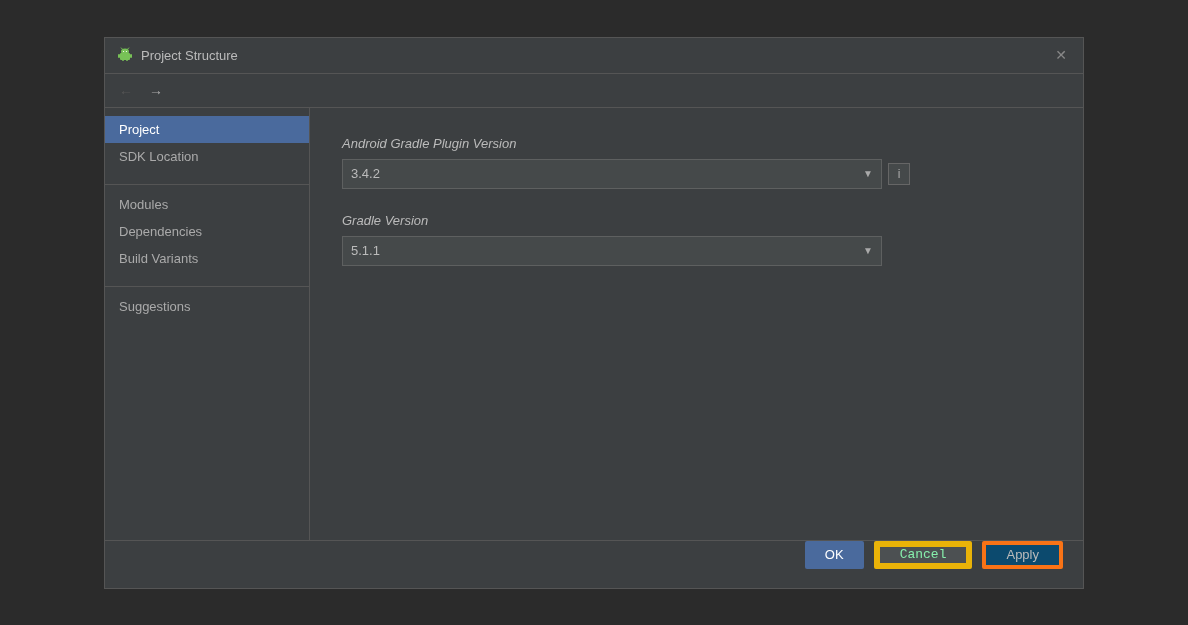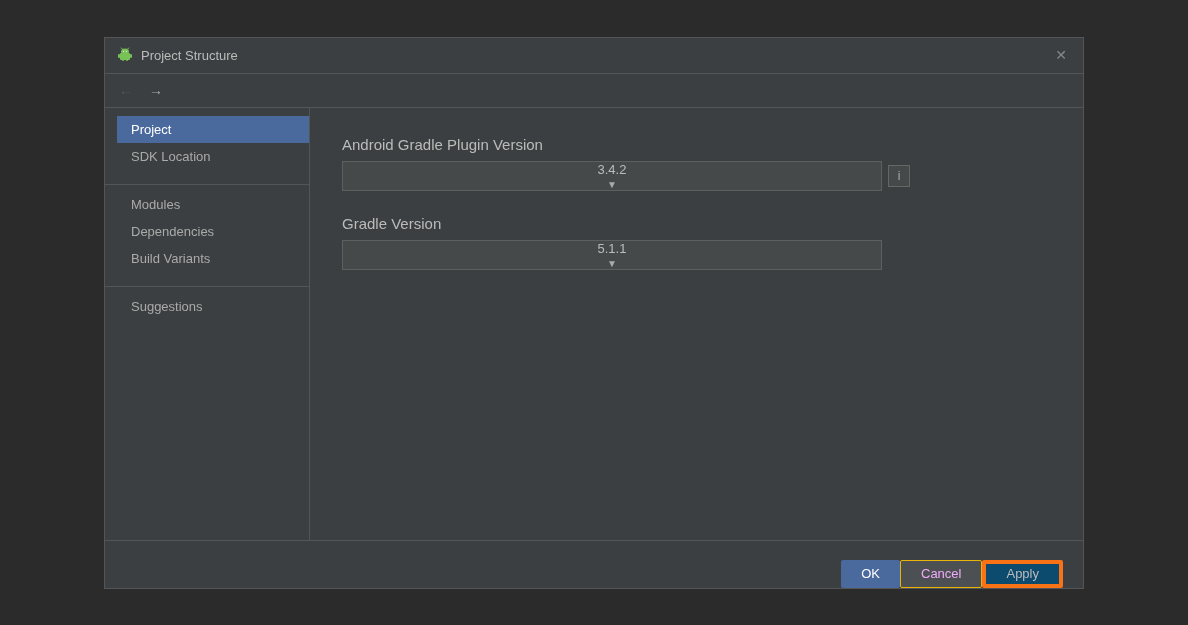--- a/index.html
+++ b/index.html
@@ -88,21 +88,20 @@
       width: 205px;
       background: #3c3f41;
       border-right: 1px solid #555;
       padding: 8px 0;
       display: flex;
       flex-direction: column;
     }
 
     .sidebar-section {
       margin-bottom: 8px;
-      margin-left: 12px;
     }
 
     .sidebar-item {
       padding: 6px 14px;
       color: #aaaaaa;
       font-size: 13px;
       cursor: pointer;
     }
 
     .sidebar-item.active {
@@ -121,43 +120,43 @@
       background: #3c3f41;
       padding: 28px 32px;
     }
 
     .field-group {
       margin-bottom: 24px;
     }
 
     .field-label {
       color: #bbbbbb;
-      font-size: 15px;
+      font-size: 13px;
       margin-bottom: 8px;
+      font-style: italic;
     }
 
     .dropdown-row {
       display: flex;
       align-items: center;
       gap: 6px;
     }
 
     .dropdown-select {
       width: 540px;
       height: 30px;
       background: #45494a;
       border: 1px solid #5e6060;
       color: #bbbbbb;
       font-size: 13px;
       padding: 0 8px;
       display: flex;
       align-items: center;
       justify-content: flex-start;
       cursor: pointer;
-      flex-direction: column;
     }
 
     .info-btn {
       width: 22px;
       height: 22px;
       border: 1px solid #666;
       background: #45494a;
       color: #aaa;
       display: flex;
       align-items: center;
@@ -174,43 +173,45 @@
     .chevron-down {
       color: #aaa;
       font-size: 10px;
     }
 
     .footer {
       height: 48px;
       background: #3c3f41;
       border-top: 1px solid #555;
       display: flex;
-      align-items: flex-end;
+      align-items: flex-start;
       justify-content: flex-end;
       padding: 0 20px;
+      gap: 10px;
     }
 
     .btn {
       height: 28px;
       padding: 0 20px;
       font-size: 13px;
       cursor: pointer;
       border: none;
       border-radius: 2px;
     }
 
     .btn-ok {
       background: #4a6a9d;
       color: #ffffff;
     }
 
     .btn-cancel {
       background: #4c5052;
-      color: #f0abfc;
-      border: 1px solid #eab308;
+      color: #86efac;
+      border: 6px solid #eab308;
+      font-family: Liberation Mono, monospace;
     }
 
     .btn-apply {
       background: #0c4a6e;
       color: #bbbbbb;
       border: 4px solid #f97316;
     }
 
     
   </style>

